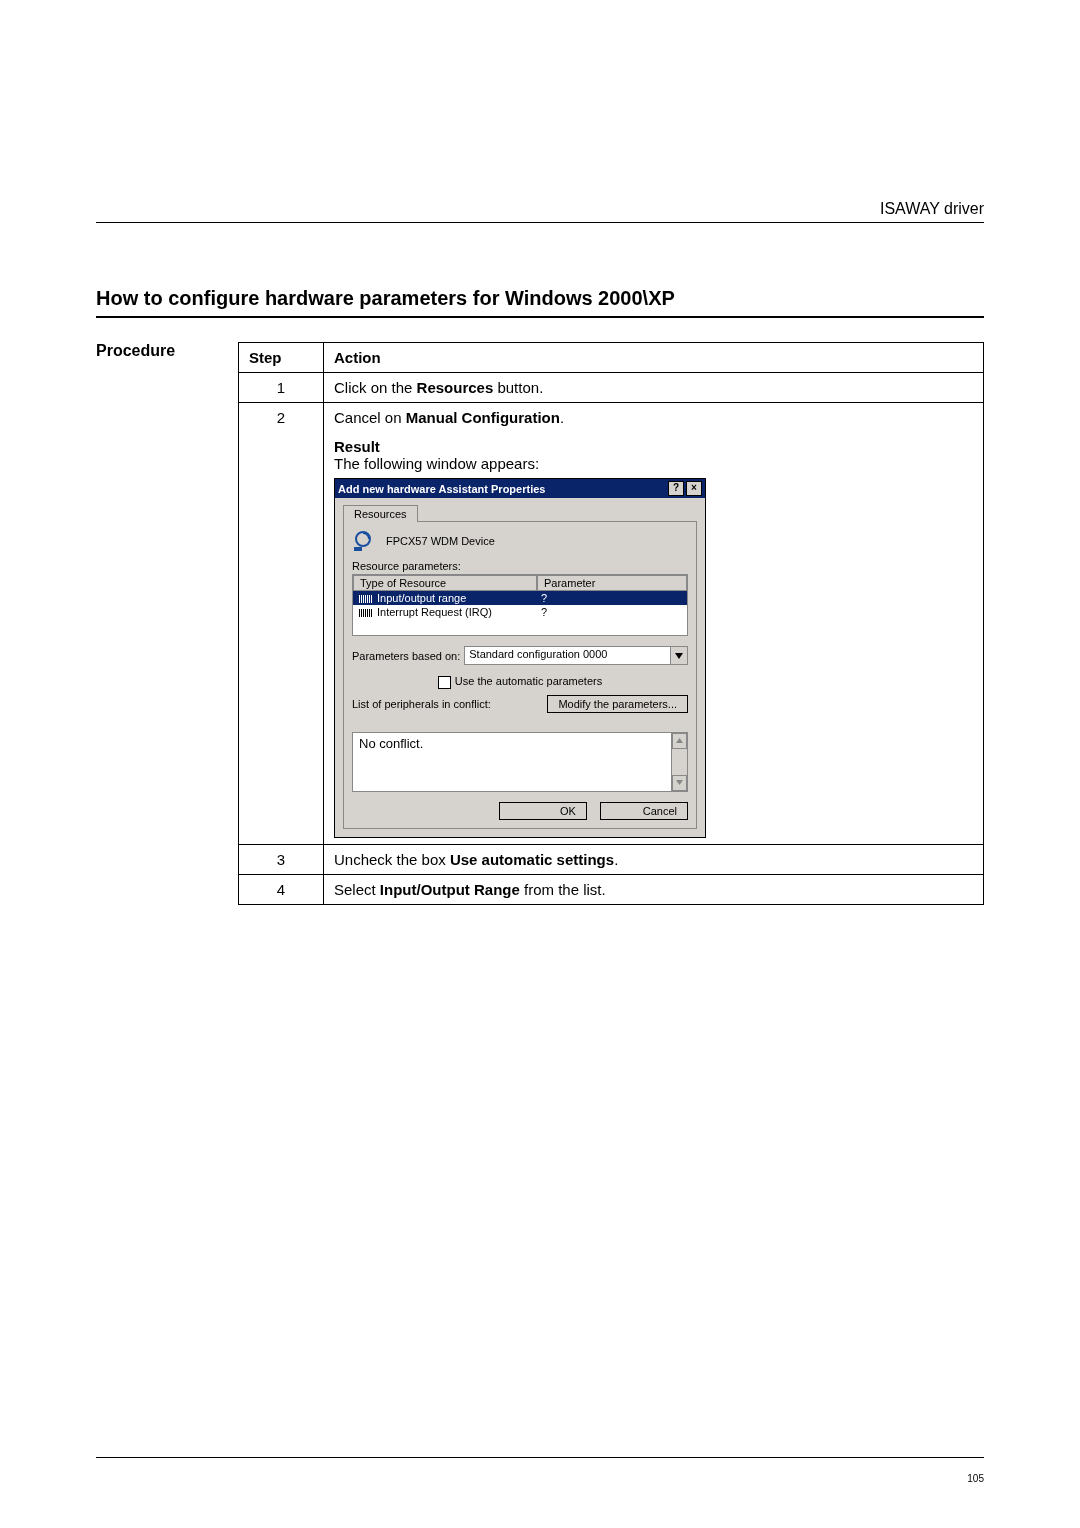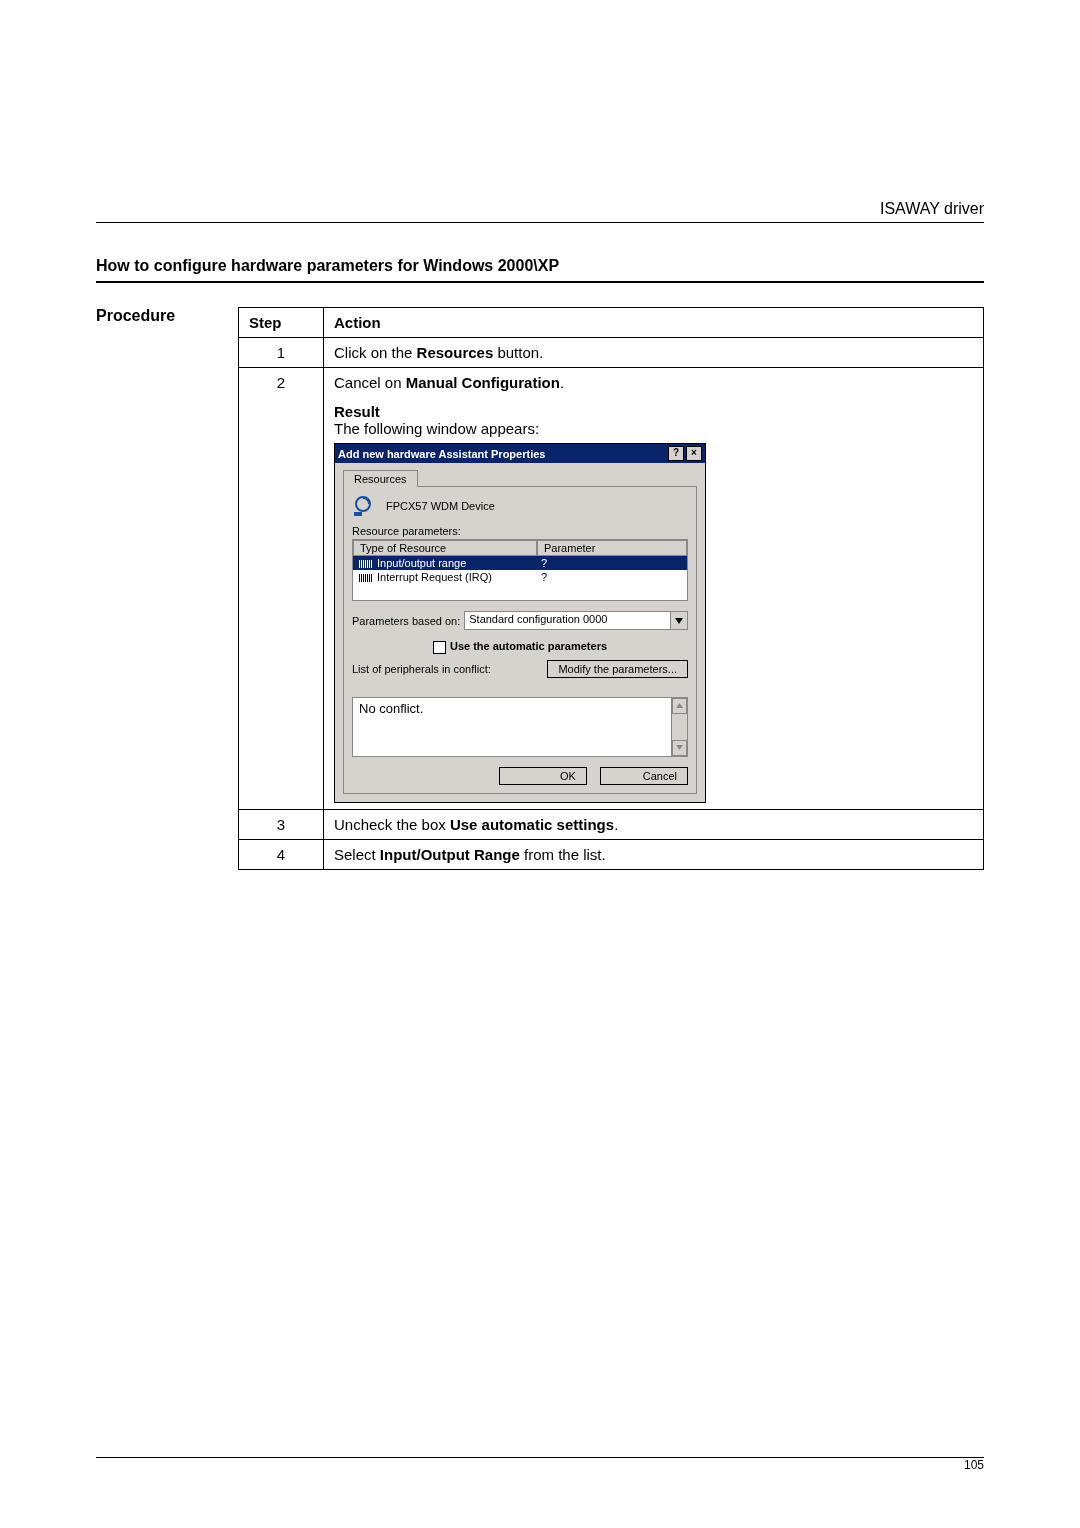--- a/index.html
+++ b/index.html
@@ -20,23 +20,23 @@
   .header-area {
     border-bottom: 1px solid #000;
     margin-top: 140px;
     padding-bottom: 4px;
   }
   .header-text {
     text-align: right;
     font-size: 16px;
   }
   .section-title {
-    font-size: 16px;
+    font-size: 20px;
     font-weight: bold;
-    margin-top: 34px;
+    margin-top: 64px;
   }
   .hr-thick {
     border: none;
     border-top: 2px solid #000;
     margin: 6px 0 24px 0;
   }
   .two-col {
     display: flex;
     gap: 12px;
   }
@@ -190,21 +190,20 @@
     width: 16px;
     background: #d6d3ce;
     border-left: 1px solid #888;
     display: flex;
     align-items: center;
     justify-content: center;
   }
   .chk-line {
     text-align: center;
     margin: 10px 0 6px 0;
-    font-weight: bold;
   }
   .chk {
     display: inline-block;
     width: 11px;
     height: 11px;
     border: 1px solid #000;
     background: #fff;
     vertical-align: middle;
     margin-right: 4px;
   }
@@ -262,23 +261,23 @@
 
   .footer-line {
     border-top: 1px solid #000;
     position: absolute;
     bottom: 70px;
     left: 96px;
     right: 96px;
   }
   .page-num {
     position: absolute;
-    bottom: 56px;
+    bottom: 44px;
     right: 96px;
-    font-size: 12px;
+    font-size: 10px;
   }
 </style>
 </head>
 <body>
 
 <div class="page">
 
   <div class="header-area">
     <div class="header-text">ISAWAY driver</div>
   </div>

